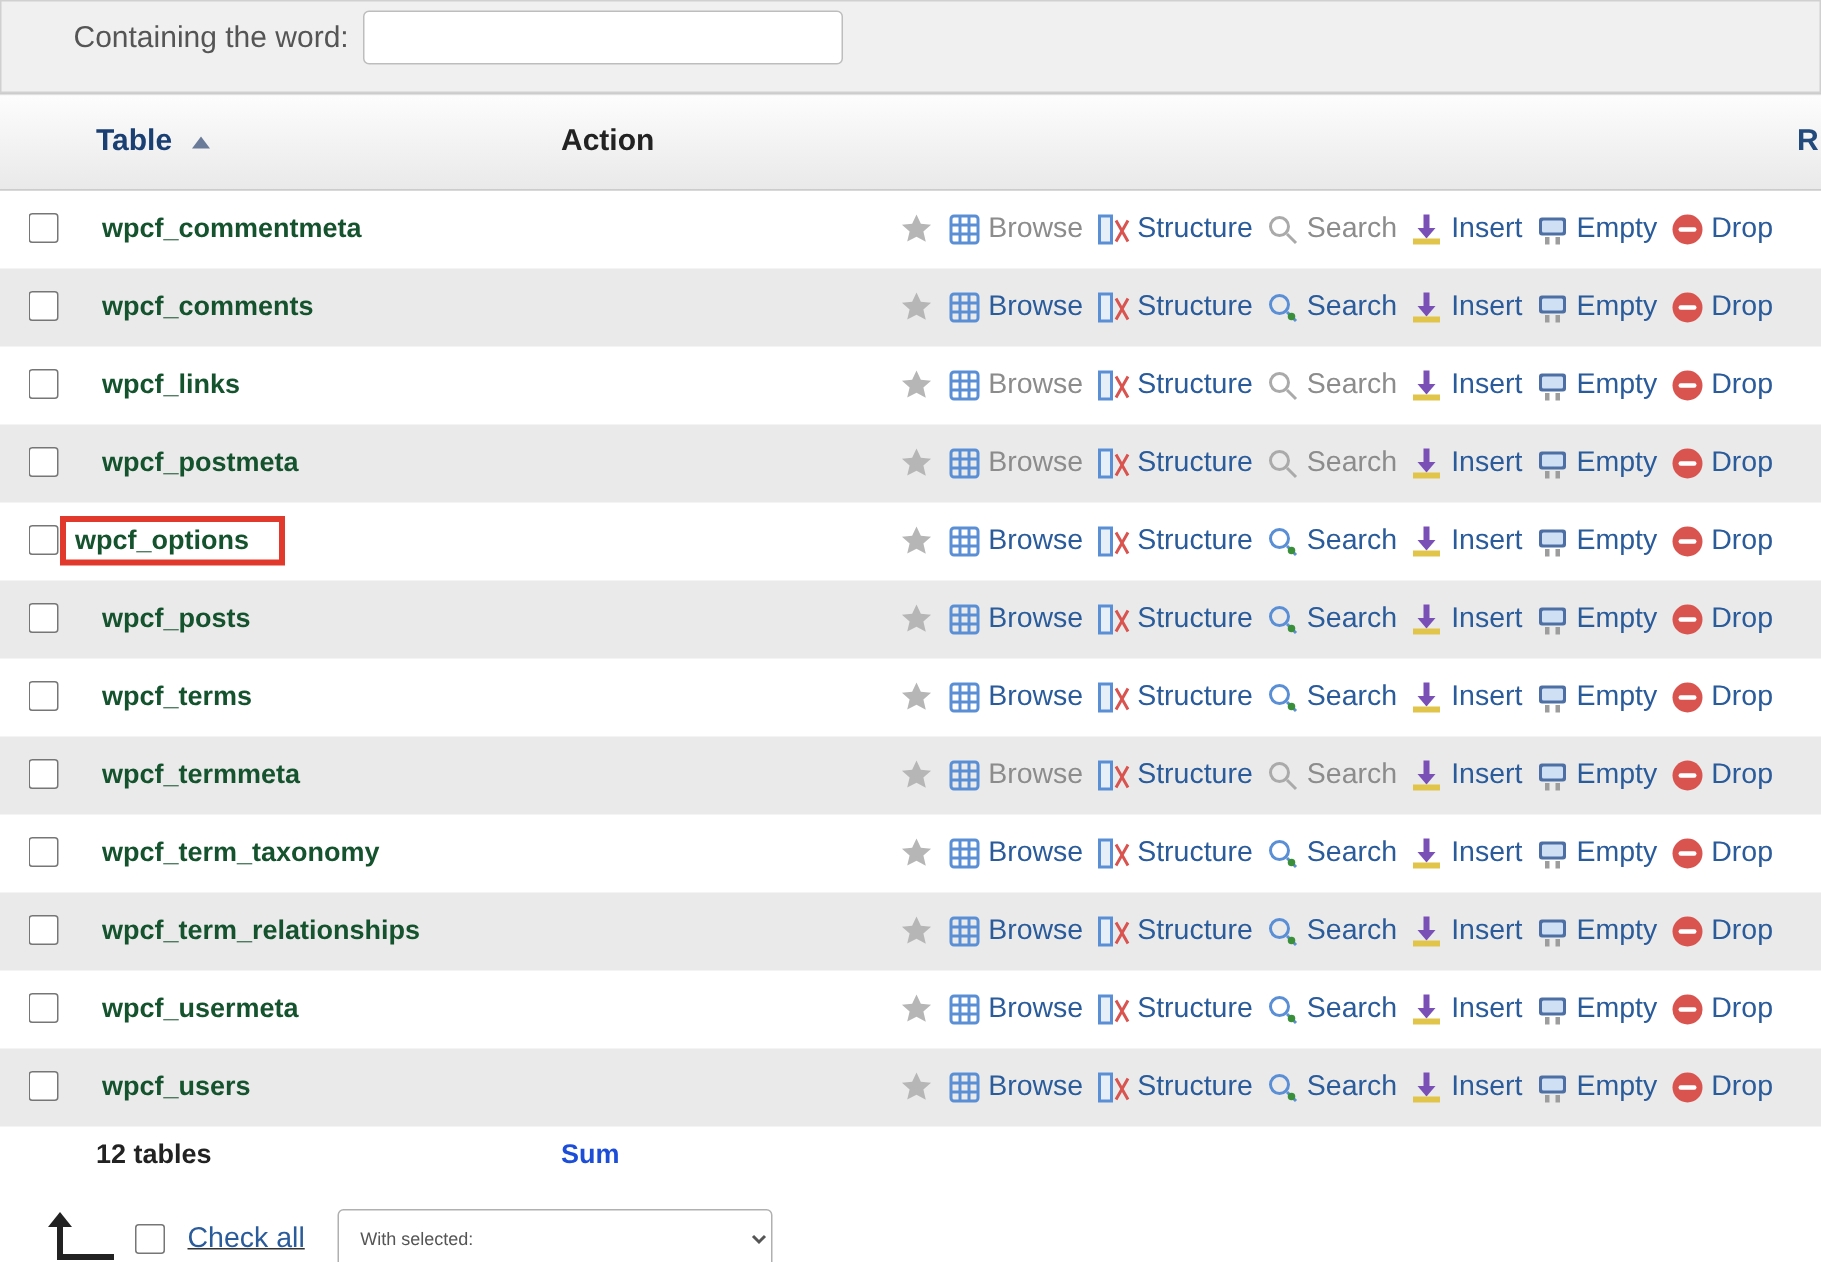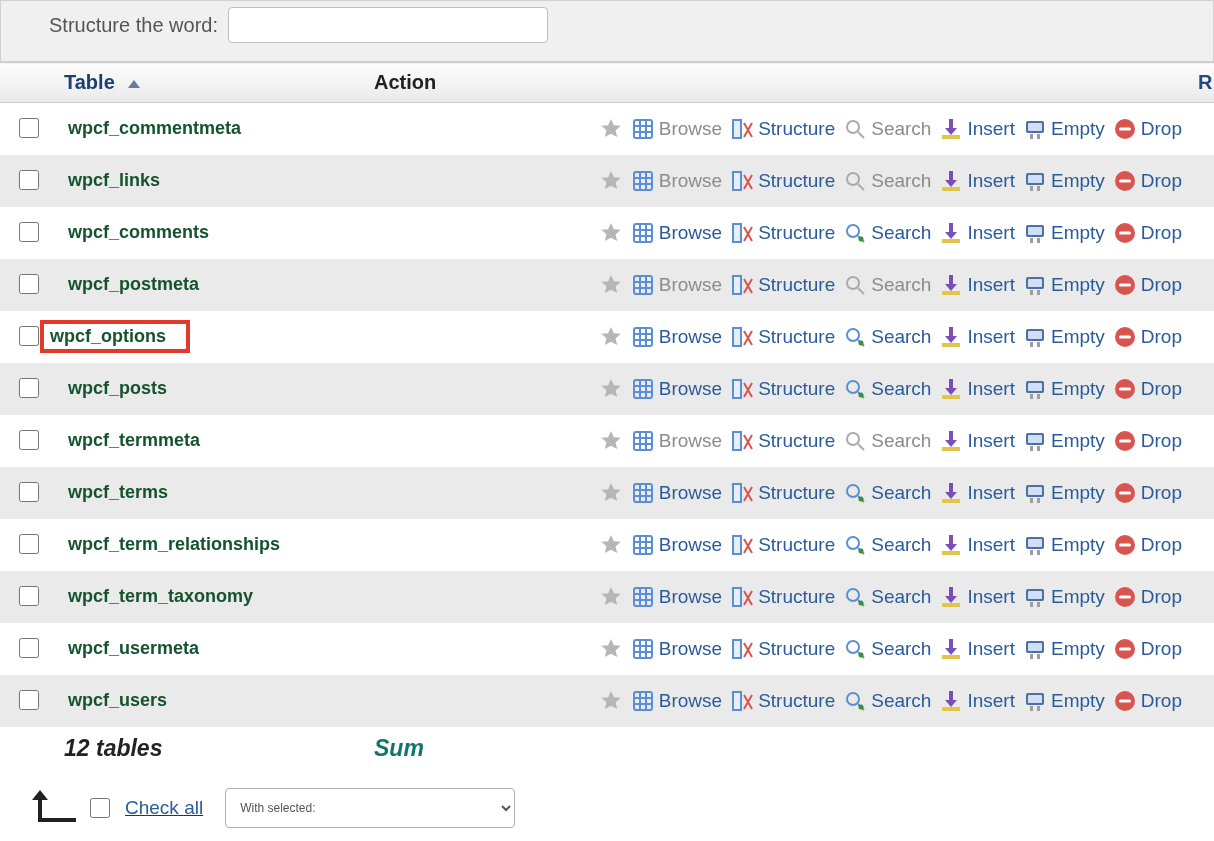--- a/index.html
+++ b/index.html
@@ -39,21 +39,21 @@
   }
   table.main {
     width: 100%;
     border-collapse: collapse;
     table-layout: fixed;
   }
   table.main thead th {
     text-align: left;
     font-weight: 700;
     font-size: 20px;
-    padding: 8px 8px;
+    padding: 20px 8px;
     background: linear-gradient(#fdfdfd, #e9e9e9);
     border-top: 1px solid #ccc;
     border-bottom: 1px solid #ccc;
   }
   .col-chk   { width: 56px; }
   .col-name  { width: 310px; }
   .col-actions { width: auto; }
   .col-rows  { width: 24px; text-align: right; color: #234a7c; }
 
   thead th.th-table a { color: #1a3f73; text-decoration: none; }
@@ -89,23 +89,23 @@
     color: #2a5b9a;
     text-decoration: none;
     font-size: 19px;
     white-space: nowrap;
   }
   .act.grey { color: #8c8c8c; }
   .ico { display: inline-flex; width: 24px; height: 24px; }
   .ico svg { width: 24px; height: 24px; display: block; }
   .star svg path { fill: #b6b6b6; }
 
-  tfoot td { padding: 10px 8px; font-weight: 700; font-size: 23px; font-style: italic; }
+  tfoot td { padding: 10px 8px; font-weight: 700; font-size: 18px; }
   tfoot .sum-name { color: #222; }
-  tfoot .sum-lbl  { color: #0f766e; }
+  tfoot .sum-lbl  { color: #1d4ed8; }
 
   
   .bulk-bar {
     display: flex;
     align-items: center;
     gap: 22px;
     padding: 18px 20px 22px;
   }
   .bulk-bar .arrow-up {
     width: 36px; height: 28px; position: relative; margin-left: 8px;
@@ -148,21 +148,21 @@
     border-left: 6px solid transparent;
     border-right: 6px solid transparent;
     border-bottom: 8px solid #6a7b99;
     vertical-align: middle;
   }
 </style>
 </head>
 <body>
 
 <div class="top-filter">
-  <span class="label">Structure the word:</span>
+  <span class="label">Containing the word:</span>
   <input type="text" value="" style="">
 </div>
 
 <div class="table-wrap">
   <table class="main">
     <colgroup>
       <col class="col-chk">
       <col class="col-name">
       <col class="col-actions">
       <col class="col-rows">
@@ -254,20 +254,95 @@
                   </svg>
                 </span>
                 <span>Drop</span>
               </a>
             </div>
           </td>
           <td></td>
         </tr>
         <tr>
           <td style="text-align: center;"><input type="checkbox" class="rowchk" style=""></td>
+          <td><a href="#" class="table-name">wpcf_comments</a></td>
+          <td>
+            <div class="actions">
+              <span class="ico star">
+                <svg viewBox="0 0 24 24">
+                  <path d="M12 2l2.9 6.2 6.8.6-5.1 4.6 1.6 6.7L12 16.8 5.8 20l1.6-6.7L2.3 8.8l6.8-.6z"></path>
+                </svg>
+              </span>
+              <a href="#" class="act">
+                <span class="ico">
+                  <svg viewBox="0 0 24 24">
+                    <rect x="3" y="3" width="18" height="18" rx="2" fill="none" stroke="#5a8fd6" stroke-width="2"></rect>
+                    <line x1="3" y1="9" x2="21" y2="9" stroke="#5a8fd6" stroke-width="2"></line>
+                    <line x1="3" y1="15" x2="21" y2="15" stroke="#5a8fd6" stroke-width="2"></line>
+                    <line x1="9" y1="3" x2="9" y2="21" stroke="#5a8fd6" stroke-width="2"></line>
+                    <line x1="15" y1="3" x2="15" y2="21" stroke="#5a8fd6" stroke-width="2"></line>
+                  </svg>
+                </span>
+                <span>Browse</span>
+              </a>
+              <a href="#" class="act">
+                <span class="ico">
+                  <svg viewBox="0 0 24 24">
+                    <rect x="3" y="3" width="8" height="18" fill="#e6eef8" stroke="#5a8fd6" stroke-width="2"></rect>
+                    <path d="M14 6l8 14M22 6l-8 14" stroke="#d9534f" stroke-width="2"></path>
+                  </svg>
+                </span>
+                <span>Structure</span>
+              </a>
+              <a href="#" class="act">
+                <span class="ico">
+                  <svg viewBox="0 0 24 24">
+                    <circle cx="10" cy="10" r="6" fill="none" stroke="#5a8fd6" stroke-width="2"></circle>
+                    <line x1="15" y1="15" x2="21" y2="21" stroke="#5a8fd6" stroke-width="2"></line>
+                    <circle cx="18" cy="18" r="2.5" fill="#3a8f3a"></circle>
+                  </svg>
+                </span>
+                <span>Search</span>
+              </a>
+              <a href="#" class="act">
+                <span class="ico">
+                  <svg viewBox="0 0 24 24">
+                    <rect x="10" y="2" width="4" height="9" fill="#7a4fb6"></rect>
+                    <polygon points="6,11 18,11 12,18" fill="#7a4fb6"></polygon>
+                    <rect x="3" y="18" width="18" height="4" fill="#e0c54a"></rect>
+                  </svg>
+                </span>
+                <span>Insert</span>
+              </a>
+              <a href="#" class="act">
+                <span class="ico">
+                  <svg viewBox="0 0 24 24">
+                    <rect x="3" y="4" width="18" height="12" rx="2" fill="#4d6fa3"></rect>
+                    <rect x="5" y="6" width="14" height="8" rx="1" fill="#cfe0f5"></rect>
+                    <rect x="7" y="17" width="3" height="5" fill="#9d9d9d"></rect>
+                    <rect x="14" y="17" width="3" height="5" fill="#9d9d9d"></rect>
+                  </svg>
+                </span>
+                <span>Empty</span>
+              </a>
+              <a href="#" class="act">
+                <span class="ico">
+                  <svg viewBox="0 0 24 24">
+                    <circle cx="12" cy="12" r="10" fill="#d9534f"></circle>
+                    <rect x="6" y="10.5" width="12" height="3" rx="1.5" fill="#fff"></rect>
+                  </svg>
+                </span>
+                <span>Drop</span>
+              </a>
+            </div>
+          </td>
+          <td></td>
+        </tr>
+        <tr>
+          <td style="text-align: center;"><input type="checkbox" class="rowchk" style=""></td>
           <td><a href="#" class="table-name">wpcf_links</a></td>
           <td>
             <div class="actions">
               <span class="ico star">
                 <svg viewBox="0 0 24 24">
                   <path d="M12 2l2.9 6.2 6.8.6-5.1 4.6 1.6 6.7L12 16.8 5.8 20l1.6-6.7L2.3 8.8l6.8-.6z"></path>
                 </svg>
               </span>
               <a href="#" class="act grey">
                 <span class="ico">
@@ -288,95 +363,20 @@
                     <path d="M14 6l8 14M22 6l-8 14" stroke="#d9534f" stroke-width="2"></path>
                   </svg>
                 </span>
                 <span>Structure</span>
               </a>
               <a href="#" class="act grey">
                 <span class="ico">
                   <svg viewBox="0 0 24 24">
                     <circle cx="10" cy="10" r="6" fill="none" stroke="#aaa" stroke-width="2"></circle>
                     <line x1="15" y1="15" x2="21" y2="21" stroke="#aaa" stroke-width="2"></line>
-                  </svg>
-                </span>
-                <span>Search</span>
-              </a>
-              <a href="#" class="act">
-                <span class="ico">
-                  <svg viewBox="0 0 24 24">
-                    <rect x="10" y="2" width="4" height="9" fill="#7a4fb6"></rect>
-                    <polygon points="6,11 18,11 12,18" fill="#7a4fb6"></polygon>
-                    <rect x="3" y="18" width="18" height="4" fill="#e0c54a"></rect>
-                  </svg>
-                </span>
-                <span>Insert</span>
-              </a>
-              <a href="#" class="act">
-                <span class="ico">
-                  <svg viewBox="0 0 24 24">
-                    <rect x="3" y="4" width="18" height="12" rx="2" fill="#4d6fa3"></rect>
-                    <rect x="5" y="6" width="14" height="8" rx="1" fill="#cfe0f5"></rect>
-                    <rect x="7" y="17" width="3" height="5" fill="#9d9d9d"></rect>
-                    <rect x="14" y="17" width="3" height="5" fill="#9d9d9d"></rect>
-                  </svg>
-                </span>
-                <span>Empty</span>
-              </a>
-              <a href="#" class="act">
-                <span class="ico">
-                  <svg viewBox="0 0 24 24">
-                    <circle cx="12" cy="12" r="10" fill="#d9534f"></circle>
-                    <rect x="6" y="10.5" width="12" height="3" rx="1.5" fill="#fff"></rect>
-                  </svg>
-                </span>
-                <span>Drop</span>
-              </a>
-            </div>
-          </td>
-          <td></td>
-        </tr>
-        <tr>
-          <td style="text-align: center;"><input type="checkbox" class="rowchk" style=""></td>
-          <td><a href="#" class="table-name">wpcf_comments</a></td>
-          <td>
-            <div class="actions">
-              <span class="ico star">
-                <svg viewBox="0 0 24 24">
-                  <path d="M12 2l2.9 6.2 6.8.6-5.1 4.6 1.6 6.7L12 16.8 5.8 20l1.6-6.7L2.3 8.8l6.8-.6z"></path>
-                </svg>
-              </span>
-              <a href="#" class="act">
-                <span class="ico">
-                  <svg viewBox="0 0 24 24">
-                    <rect x="3" y="3" width="18" height="18" rx="2" fill="none" stroke="#5a8fd6" stroke-width="2"></rect>
-                    <line x1="3" y1="9" x2="21" y2="9" stroke="#5a8fd6" stroke-width="2"></line>
-                    <line x1="3" y1="15" x2="21" y2="15" stroke="#5a8fd6" stroke-width="2"></line>
-                    <line x1="9" y1="3" x2="9" y2="21" stroke="#5a8fd6" stroke-width="2"></line>
-                    <line x1="15" y1="3" x2="15" y2="21" stroke="#5a8fd6" stroke-width="2"></line>
-                  </svg>
-                </span>
-                <span>Browse</span>
-              </a>
-              <a href="#" class="act">
-                <span class="ico">
-                  <svg viewBox="0 0 24 24">
-                    <rect x="3" y="3" width="8" height="18" fill="#e6eef8" stroke="#5a8fd6" stroke-width="2"></rect>
-                    <path d="M14 6l8 14M22 6l-8 14" stroke="#d9534f" stroke-width="2"></path>
-                  </svg>
-                </span>
-                <span>Structure</span>
-              </a>
-              <a href="#" class="act">
-                <span class="ico">
-                  <svg viewBox="0 0 24 24">
-                    <circle cx="10" cy="10" r="6" fill="none" stroke="#5a8fd6" stroke-width="2"></circle>
-                    <line x1="15" y1="15" x2="21" y2="21" stroke="#5a8fd6" stroke-width="2"></line>
-                    <circle cx="18" cy="18" r="2.5" fill="#3a8f3a"></circle>
                   </svg>
                 </span>
                 <span>Search</span>
               </a>
               <a href="#" class="act">
                 <span class="ico">
                   <svg viewBox="0 0 24 24">
                     <rect x="10" y="2" width="4" height="9" fill="#7a4fb6"></rect>
                     <polygon points="6,11 18,11 12,18" fill="#7a4fb6"></polygon>
                     <rect x="3" y="18" width="18" height="4" fill="#e0c54a"></rect>
@@ -627,20 +627,95 @@
                   </svg>
                 </span>
                 <span>Drop</span>
               </a>
             </div>
           </td>
           <td></td>
         </tr>
         <tr>
           <td style="text-align: center;"><input type="checkbox" class="rowchk" style=""></td>
+          <td><a href="#" class="table-name">wpcf_terms</a></td>
+          <td>
+            <div class="actions">
+              <span class="ico star">
+                <svg viewBox="0 0 24 24">
+                  <path d="M12 2l2.9 6.2 6.8.6-5.1 4.6 1.6 6.7L12 16.8 5.8 20l1.6-6.7L2.3 8.8l6.8-.6z"></path>
+                </svg>
+              </span>
+              <a href="#" class="act">
+                <span class="ico">
+                  <svg viewBox="0 0 24 24">
+                    <rect x="3" y="3" width="18" height="18" rx="2" fill="none" stroke="#5a8fd6" stroke-width="2"></rect>
+                    <line x1="3" y1="9" x2="21" y2="9" stroke="#5a8fd6" stroke-width="2"></line>
+                    <line x1="3" y1="15" x2="21" y2="15" stroke="#5a8fd6" stroke-width="2"></line>
+                    <line x1="9" y1="3" x2="9" y2="21" stroke="#5a8fd6" stroke-width="2"></line>
+                    <line x1="15" y1="3" x2="15" y2="21" stroke="#5a8fd6" stroke-width="2"></line>
+                  </svg>
+                </span>
+                <span>Browse</span>
+              </a>
+              <a href="#" class="act">
+                <span class="ico">
+                  <svg viewBox="0 0 24 24">
+                    <rect x="3" y="3" width="8" height="18" fill="#e6eef8" stroke="#5a8fd6" stroke-width="2"></rect>
+                    <path d="M14 6l8 14M22 6l-8 14" stroke="#d9534f" stroke-width="2"></path>
+                  </svg>
+                </span>
+                <span>Structure</span>
+              </a>
+              <a href="#" class="act">
+                <span class="ico">
+                  <svg viewBox="0 0 24 24">
+                    <circle cx="10" cy="10" r="6" fill="none" stroke="#5a8fd6" stroke-width="2"></circle>
+                    <line x1="15" y1="15" x2="21" y2="21" stroke="#5a8fd6" stroke-width="2"></line>
+                    <circle cx="18" cy="18" r="2.5" fill="#3a8f3a"></circle>
+                  </svg>
+                </span>
+                <span>Search</span>
+              </a>
+              <a href="#" class="act">
+                <span class="ico">
+                  <svg viewBox="0 0 24 24">
+                    <rect x="10" y="2" width="4" height="9" fill="#7a4fb6"></rect>
+                    <polygon points="6,11 18,11 12,18" fill="#7a4fb6"></polygon>
+                    <rect x="3" y="18" width="18" height="4" fill="#e0c54a"></rect>
+                  </svg>
+                </span>
+                <span>Insert</span>
+              </a>
+              <a href="#" class="act">
+                <span class="ico">
+                  <svg viewBox="0 0 24 24">
+                    <rect x="3" y="4" width="18" height="12" rx="2" fill="#4d6fa3"></rect>
+                    <rect x="5" y="6" width="14" height="8" rx="1" fill="#cfe0f5"></rect>
+                    <rect x="7" y="17" width="3" height="5" fill="#9d9d9d"></rect>
+                    <rect x="14" y="17" width="3" height="5" fill="#9d9d9d"></rect>
+                  </svg>
+                </span>
+                <span>Empty</span>
+              </a>
+              <a href="#" class="act">
+                <span class="ico">
+                  <svg viewBox="0 0 24 24">
+                    <circle cx="12" cy="12" r="10" fill="#d9534f"></circle>
+                    <rect x="6" y="10.5" width="12" height="3" rx="1.5" fill="#fff"></rect>
+                  </svg>
+                </span>
+                <span>Drop</span>
+              </a>
+            </div>
+          </td>
+          <td></td>
+        </tr>
+        <tr>
+          <td style="text-align: center;"><input type="checkbox" class="rowchk" style=""></td>
           <td><a href="#" class="table-name">wpcf_termmeta</a></td>
           <td>
             <div class="actions">
               <span class="ico star">
                 <svg viewBox="0 0 24 24">
                   <path d="M12 2l2.9 6.2 6.8.6-5.1 4.6 1.6 6.7L12 16.8 5.8 20l1.6-6.7L2.3 8.8l6.8-.6z"></path>
                 </svg>
               </span>
               <a href="#" class="act grey">
                 <span class="ico">
@@ -701,21 +776,21 @@
                   </svg>
                 </span>
                 <span>Drop</span>
               </a>
             </div>
           </td>
           <td></td>
         </tr>
         <tr>
           <td style="text-align: center;"><input type="checkbox" class="rowchk" style=""></td>
-          <td><a href="#" class="table-name">wpcf_terms</a></td>
+          <td><a href="#" class="table-name">wpcf_term_taxonomy</a></td>
           <td>
             <div class="actions">
               <span class="ico star">
                 <svg viewBox="0 0 24 24">
                   <path d="M12 2l2.9 6.2 6.8.6-5.1 4.6 1.6 6.7L12 16.8 5.8 20l1.6-6.7L2.3 8.8l6.8-.6z"></path>
                 </svg>
               </span>
               <a href="#" class="act">
                 <span class="ico">
                   <svg viewBox="0 0 24 24">
@@ -851,95 +926,20 @@
                   </svg>
                 </span>
                 <span>Drop</span>
               </a>
             </div>
           </td>
           <td></td>
         </tr>
         <tr>
           <td style="text-align: center;"><input type="checkbox" class="rowchk" style=""></td>
-          <td><a href="#" class="table-name">wpcf_term_taxonomy</a></td>
-          <td>
-            <div class="actions">
-              <span class="ico star">
-                <svg viewBox="0 0 24 24">
-                  <path d="M12 2l2.9 6.2 6.8.6-5.1 4.6 1.6 6.7L12 16.8 5.8 20l1.6-6.7L2.3 8.8l6.8-.6z"></path>
-                </svg>
-              </span>
-              <a href="#" class="act">
-                <span class="ico">
-                  <svg viewBox="0 0 24 24">
-                    <rect x="3" y="3" width="18" height="18" rx="2" fill="none" stroke="#5a8fd6" stroke-width="2"></rect>
-                    <line x1="3" y1="9" x2="21" y2="9" stroke="#5a8fd6" stroke-width="2"></line>
-                    <line x1="3" y1="15" x2="21" y2="15" stroke="#5a8fd6" stroke-width="2"></line>
-                    <line x1="9" y1="3" x2="9" y2="21" stroke="#5a8fd6" stroke-width="2"></line>
-                    <line x1="15" y1="3" x2="15" y2="21" stroke="#5a8fd6" stroke-width="2"></line>
-                  </svg>
-                </span>
-                <span>Browse</span>
-              </a>
-              <a href="#" class="act">
-                <span class="ico">
-                  <svg viewBox="0 0 24 24">
-                    <rect x="3" y="3" width="8" height="18" fill="#e6eef8" stroke="#5a8fd6" stroke-width="2"></rect>
-                    <path d="M14 6l8 14M22 6l-8 14" stroke="#d9534f" stroke-width="2"></path>
-                  </svg>
-                </span>
-                <span>Structure</span>
-              </a>
-              <a href="#" class="act">
-                <span class="ico">
-                  <svg viewBox="0 0 24 24">
-                    <circle cx="10" cy="10" r="6" fill="none" stroke="#5a8fd6" stroke-width="2"></circle>
-                    <line x1="15" y1="15" x2="21" y2="21" stroke="#5a8fd6" stroke-width="2"></line>
-                    <circle cx="18" cy="18" r="2.5" fill="#3a8f3a"></circle>
-                  </svg>
-                </span>
-                <span>Search</span>
-              </a>
-              <a href="#" class="act">
-                <span class="ico">
-                  <svg viewBox="0 0 24 24">
-                    <rect x="10" y="2" width="4" height="9" fill="#7a4fb6"></rect>
-                    <polygon points="6,11 18,11 12,18" fill="#7a4fb6"></polygon>
-                    <rect x="3" y="18" width="18" height="4" fill="#e0c54a"></rect>
-                  </svg>
-                </span>
-                <span>Insert</span>
-              </a>
-              <a href="#" class="act">
-                <span class="ico">
-                  <svg viewBox="0 0 24 24">
-                    <rect x="3" y="4" width="18" height="12" rx="2" fill="#4d6fa3"></rect>
-                    <rect x="5" y="6" width="14" height="8" rx="1" fill="#cfe0f5"></rect>
-                    <rect x="7" y="17" width="3" height="5" fill="#9d9d9d"></rect>
-                    <rect x="14" y="17" width="3" height="5" fill="#9d9d9d"></rect>
-                  </svg>
-                </span>
-                <span>Empty</span>
-              </a>
-              <a href="#" class="act">
-                <span class="ico">
-                  <svg viewBox="0 0 24 24">
-                    <circle cx="12" cy="12" r="10" fill="#d9534f"></circle>
-                    <rect x="6" y="10.5" width="12" height="3" rx="1.5" fill="#fff"></rect>
-                  </svg>
-                </span>
-                <span>Drop</span>
-              </a>
-            </div>
-          </td>
-          <td></td>
-        </tr>
-        <tr>
-          <td style="text-align: center;"><input type="checkbox" class="rowchk" style=""></td>
           <td><a href="#" class="table-name">wpcf_usermeta</a></td>
           <td>
             <div class="actions">
               <span class="ico star">
                 <svg viewBox="0 0 24 24">
                   <path d="M12 2l2.9 6.2 6.8.6-5.1 4.6 1.6 6.7L12 16.8 5.8 20l1.6-6.7L2.3 8.8l6.8-.6z"></path>
                 </svg>
               </span>
               <a href="#" class="act">
                 <span class="ico">

